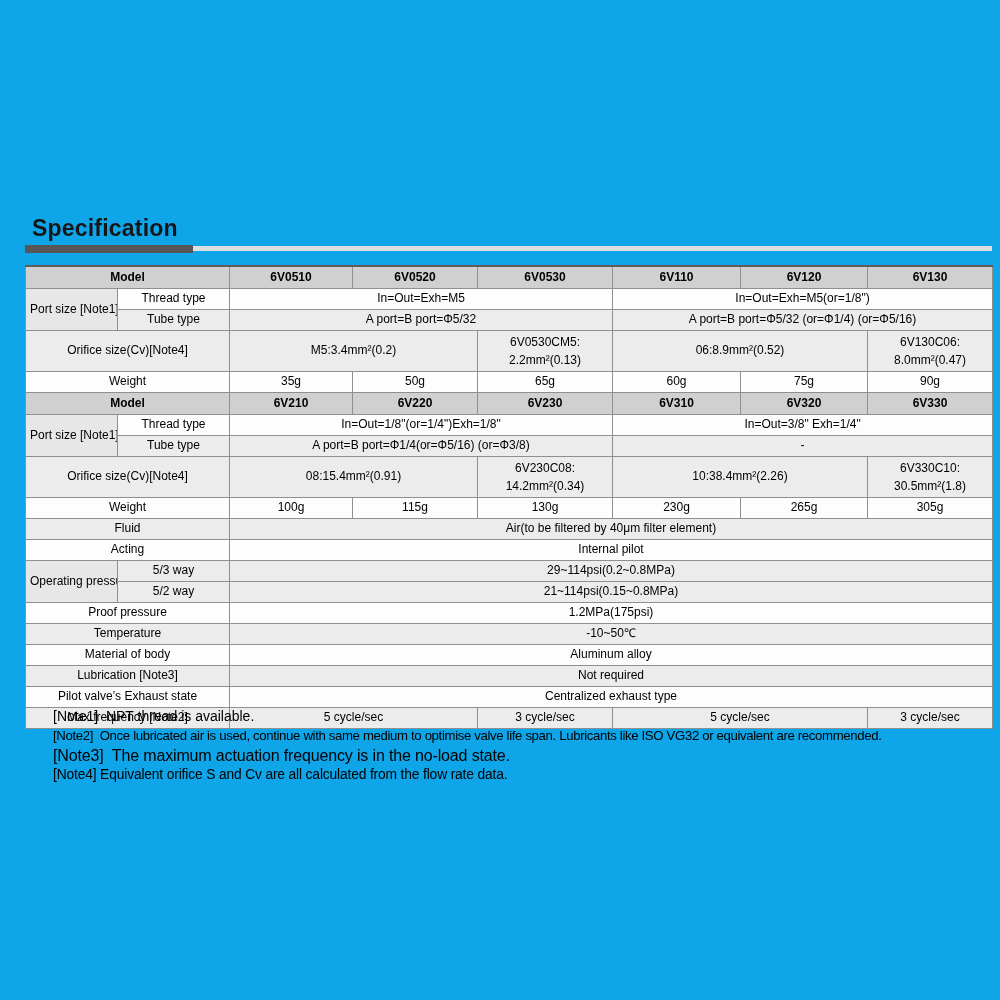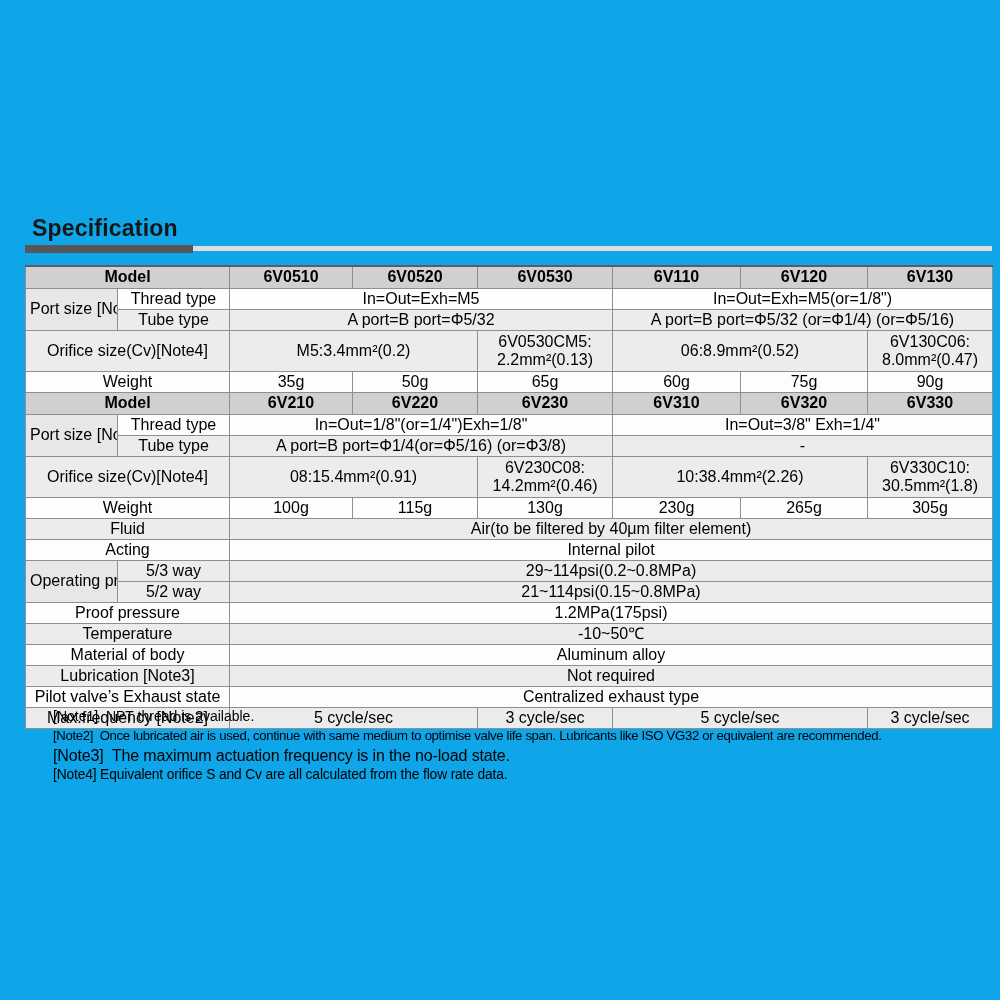--- a/index.html
+++ b/index.html
@@ -8,21 +8,21 @@
 
   .title{position:absolute;left:32px;top:215px;font-size:23px;font-weight:bold;
          color:#161616;letter-spacing:.2px;}
   .title-rule{position:absolute;left:25px;top:245px;width:967px;height:8px;}
   .title-rule .light{position:absolute;left:0;top:1px;width:100%;height:5px;
                      background:var(--rule-light,#dedede);}
   .title-rule .dark{position:absolute;left:0;top:0;width:168px;height:8px;
                     background:var(--rule-dark,#565656);}
 
   table.spec{position:absolute;left:25px;top:265px;width:967px;
-             border-collapse:collapse;table-layout:fixed;font-size:16px;}
+             border-collapse:collapse;table-layout:fixed;font-size:12px;}
   table.spec td{border:1px solid var(--border-color,#8f8f8f);padding:0 4px;
                 text-align:center;height:20px;line-height:1.15;
                 white-space:nowrap;overflow:hidden;}
   tr.first td{border-top:2px solid #5c5c5c;}
   tr.model td{background:var(--header-row-bg,#d0d0d0);font-weight:bold;height:21px;}
   tr.g td{background:var(--alt-row-bg,#ececec);text-align:center;}
   tr.w td{background:#fdfdfd;}
   tr.orifice td{height:40px;}
   td.lbl{text-align:left;padding-left:6px;}
   td.merged{background:#e7e7e7 !important;white-space:normal;text-align:left;
@@ -120,21 +120,21 @@
       <tr class="g">
         <td>Tube type</td>
         <td colspan="3">A port=B port=Φ1/4(or=Φ5/16) (or=Φ3/8)</td>
         <td colspan="3">-</td>
       </tr>
       <tr class="g orifice">
         <td colspan="2" class="lbl">Orifice size(Cv)[Note4]</td>
         <td colspan="2">08:15.4mm²(0.91)</td>
         <td class="two-line">
           <div>6V230C08:</div>
-          <div>14.2mm²(0.46)</div>
+          <div>14.2mm²(0.34)</div>
         </td>
         <td colspan="2">10:38.4mm²(2.26)</td>
         <td class="two-line">
           <div>6V330C10:</div>
           <div>30.5mm²(1.8)</div>
         </td>
       </tr>
       <tr class="w">
         <td colspan="2" class="lbl">Weight</td>
         <td>100g</td>

